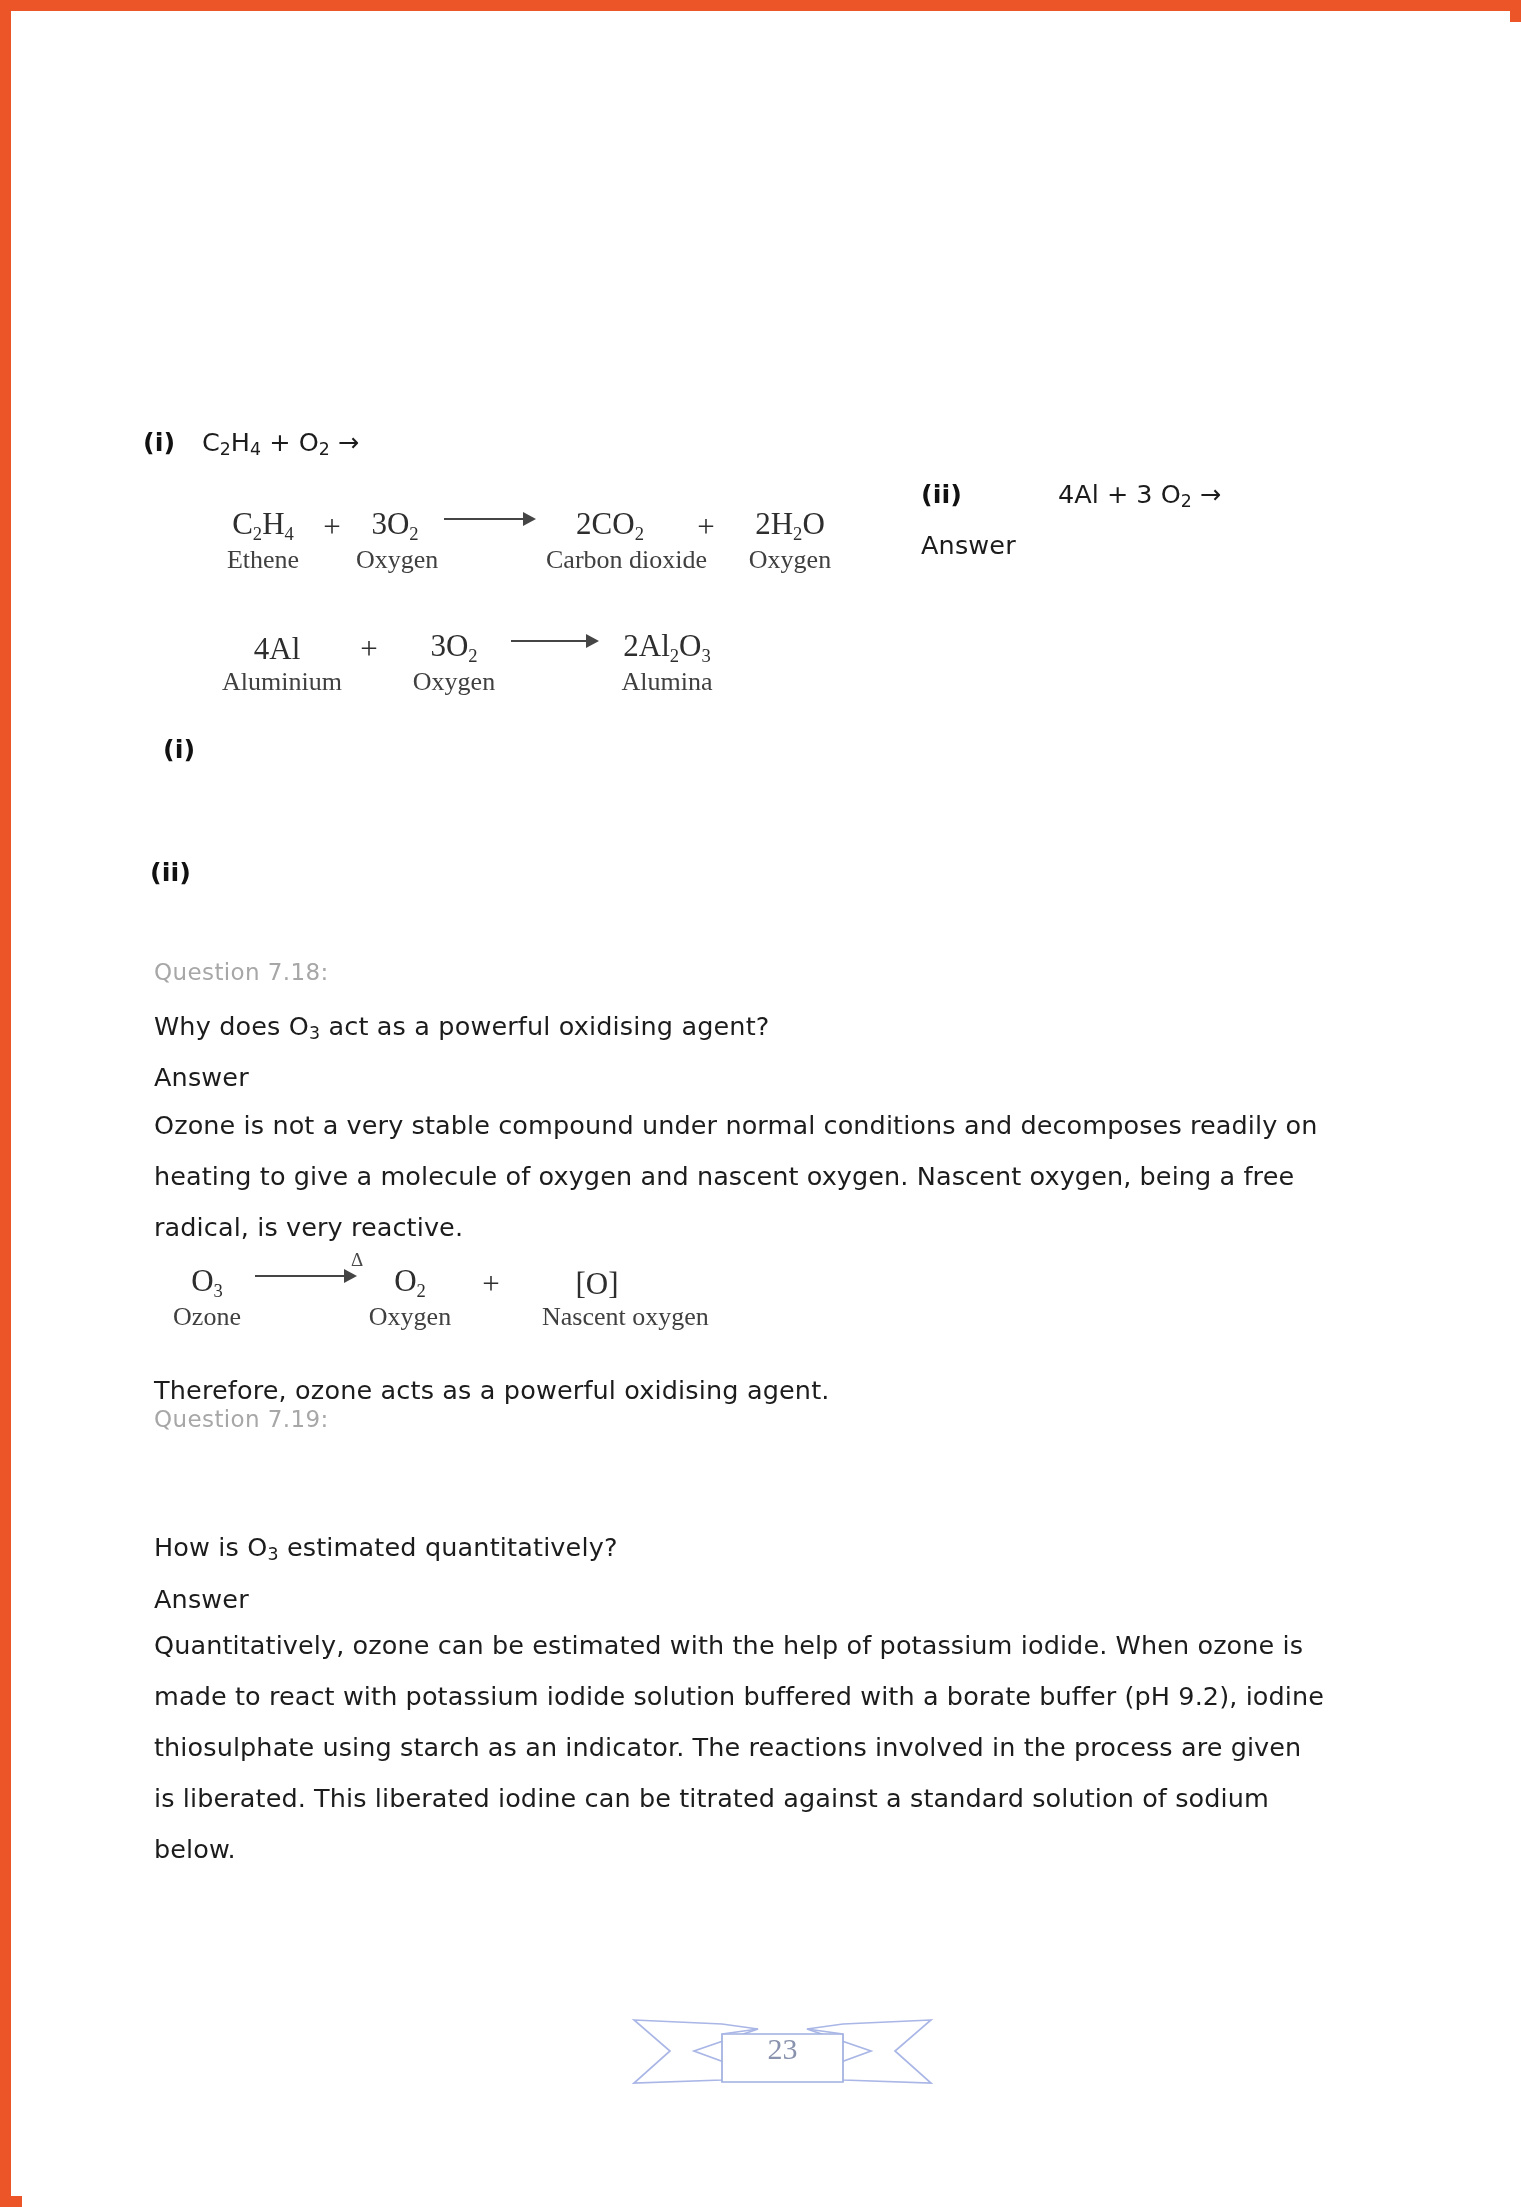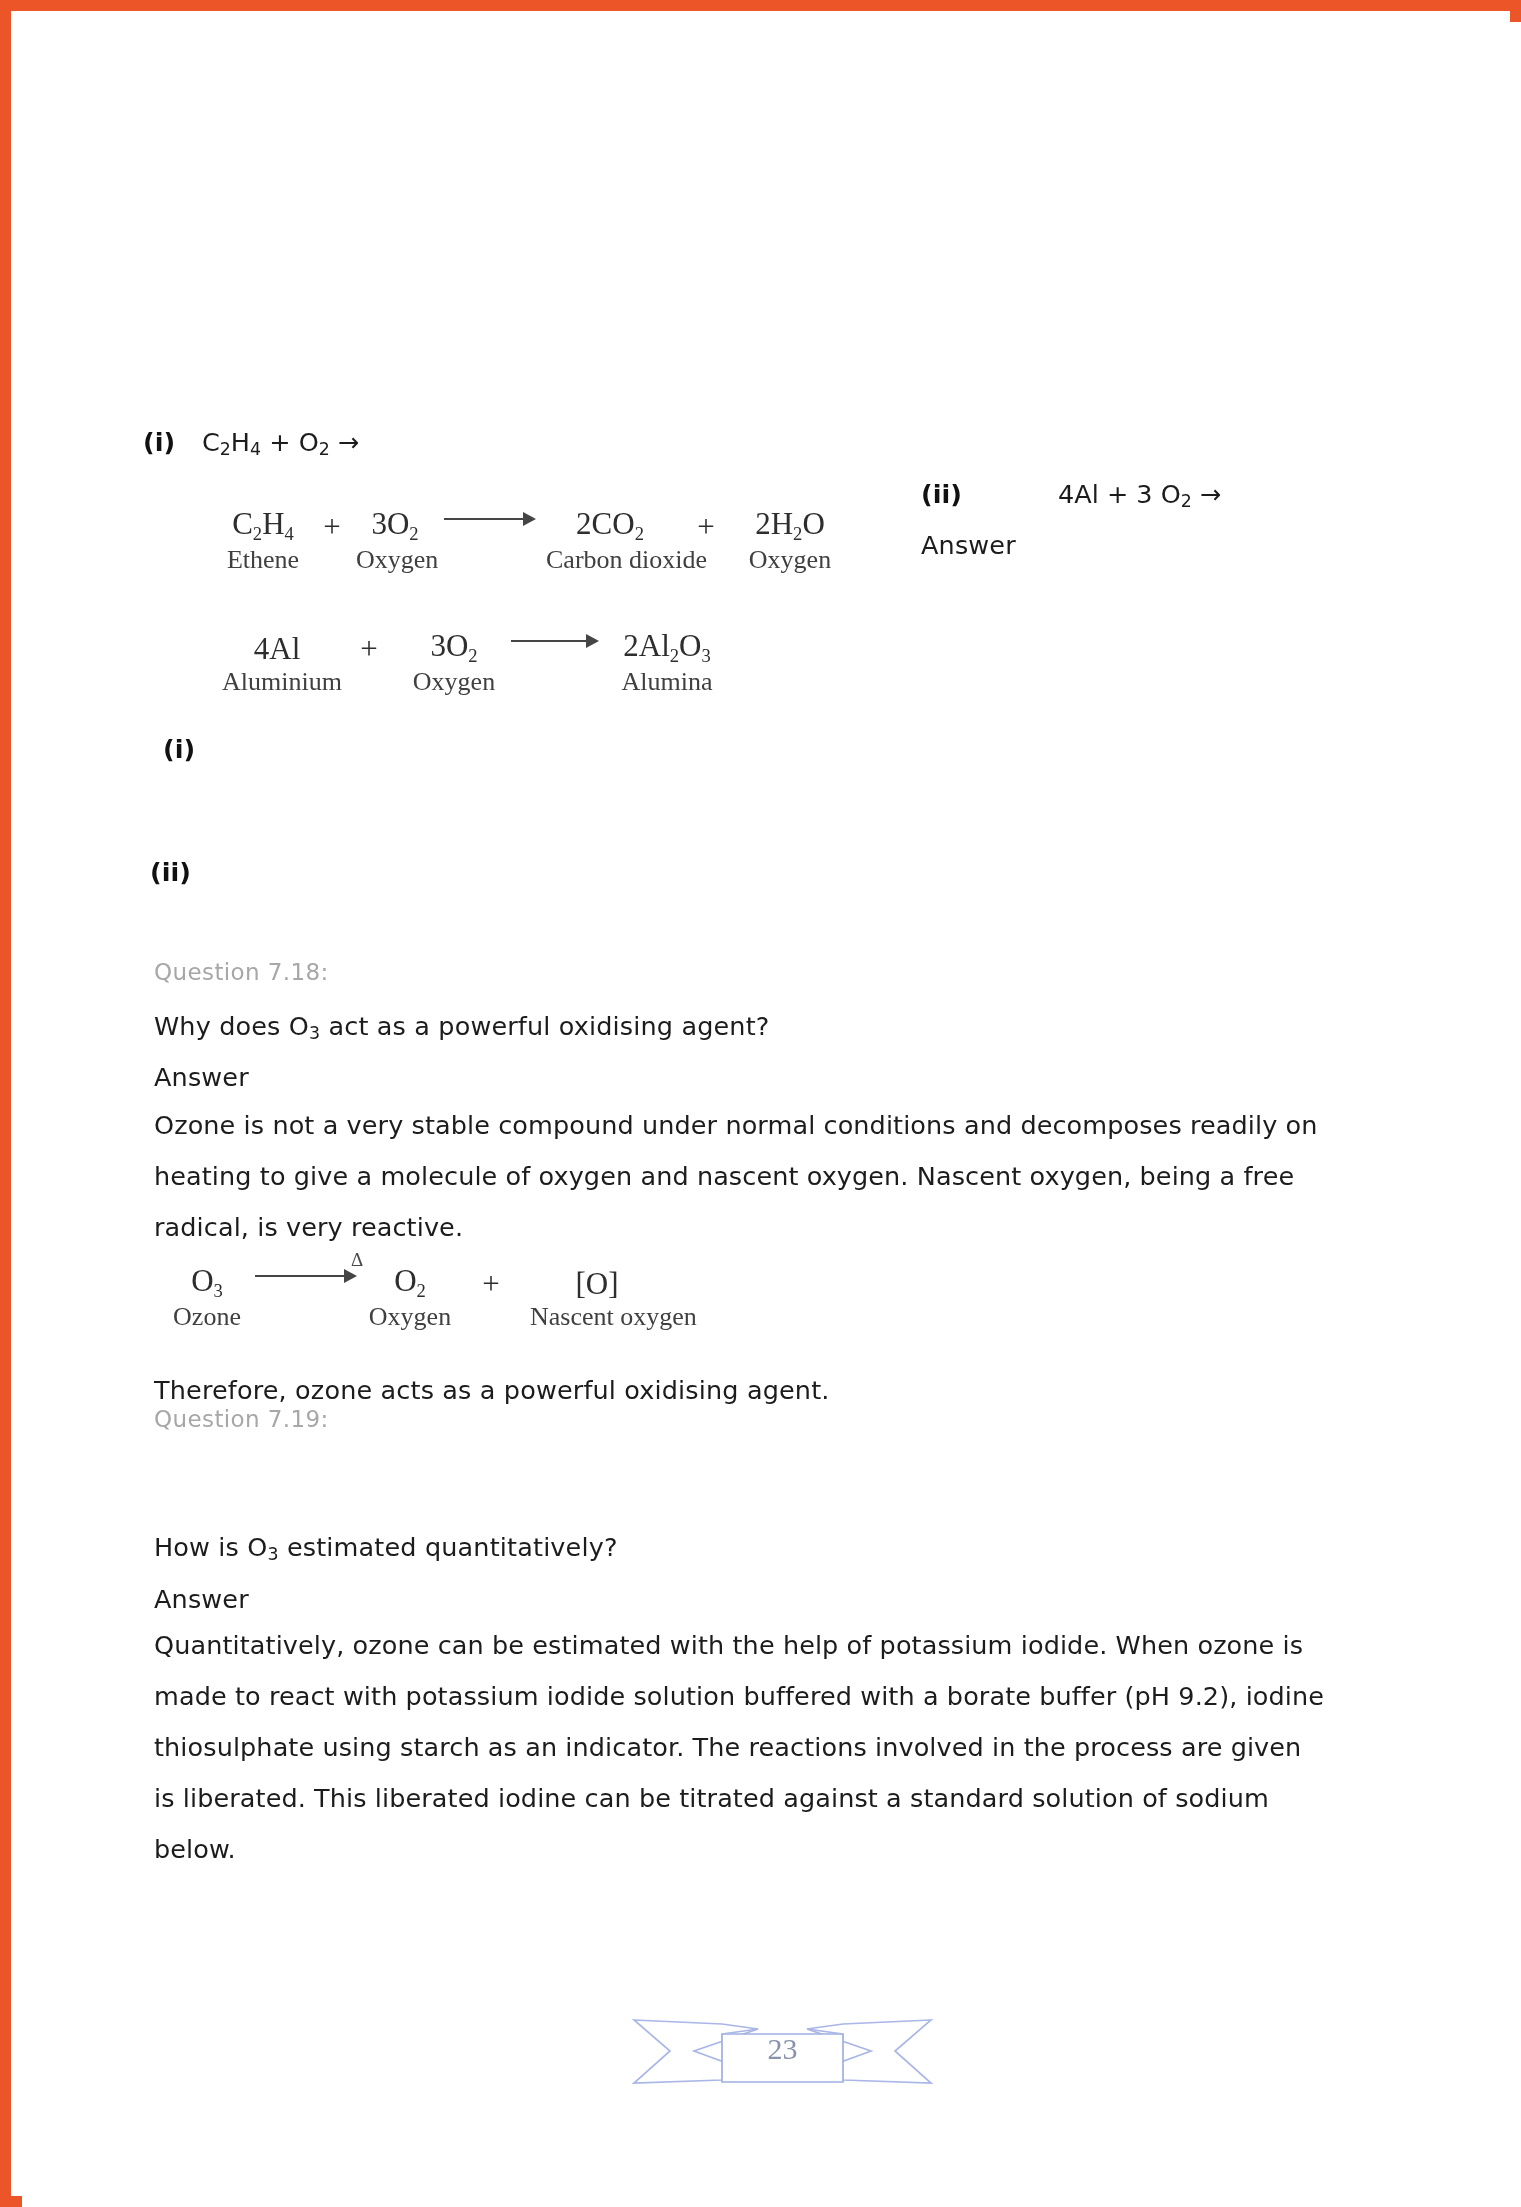--- a/index.html
+++ b/index.html
@@ -275,21 +275,21 @@
           <span>O</span><sub>2</sub>
         </div>
         <div class="cell" style="width:78px;">+</div>
         <div class="cell" style="width:134px;">[O]</div>
       </div>
       <div class="name-row">
         <div class="cell" style="width:74px;">Ozone</div>
         <div class="cell" style="width:124px;"></div>
         <div class="cell" style="width:84px;">Oxygen</div>
         <div class="cell" style="width:78px;"></div>
-        <div class="cell" style="width:152px;">Nascent oxygen</div>
+        <div class="cell" style="width:152px;margin-left:12px;">Nascent oxygen</div>
       </div>
     </div>
 
     <div class="body-text" style="left:132px; top:1353px; line-height:30px;">Therefore, ozone acts as a powerful oxidising agent.</div>
 
     <div class="q-head" style="left:132px; top:1384px;">Question 7.19:</div>
 
     <div class="body-text" style="left:132px; top:1510px; line-height:30px;">
       <span>How is O</span><sub>3</sub><span> estimated quantitatively?</span>
     </div>

